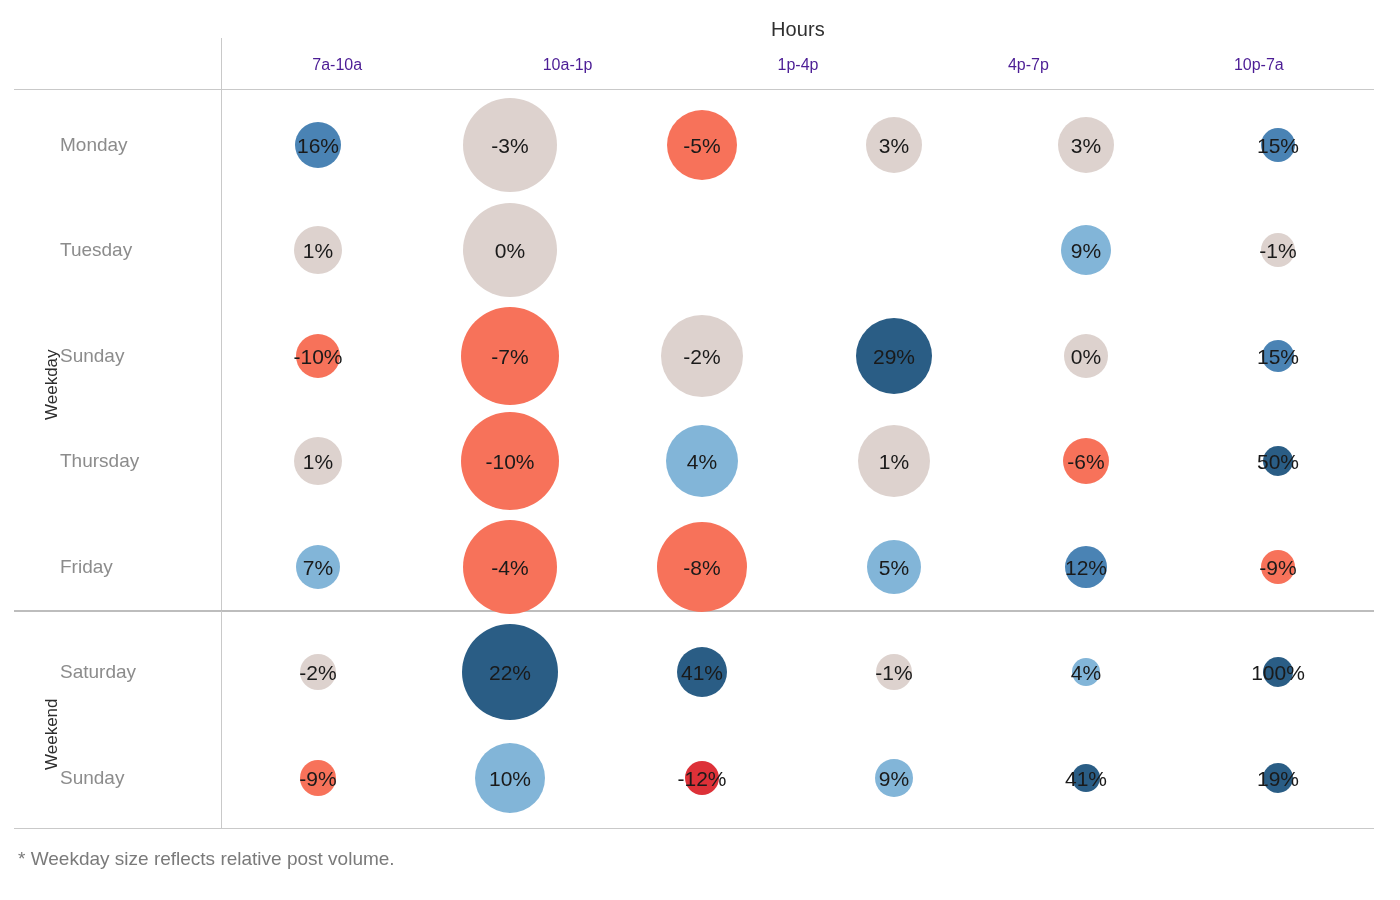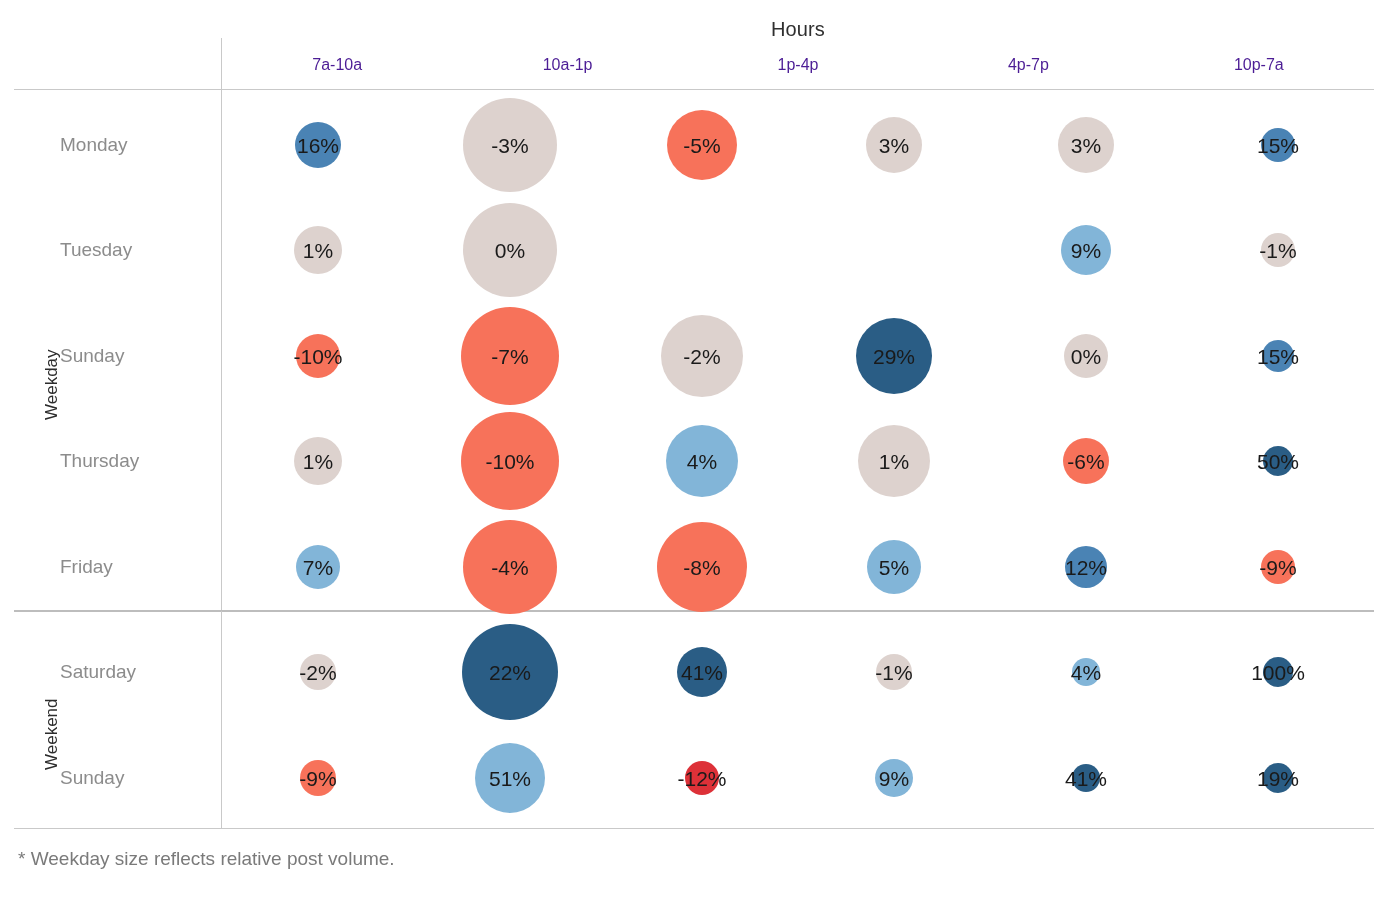--- a/index.html
+++ b/index.html
@@ -276,21 +276,21 @@
       <div class="cell" style="left: 1056px; top: 582px; width: 192px; height: 104px;">
         <div class="bubble" style="width: 30px; height: 30px; background: rgb(42, 93, 133);"></div>
         <span class="cell-value">100%</span>
       </div>
       <div class="cell" style="left: 96px; top: 688px; width: 192px; height: 104px;">
         <div class="bubble" style="width: 36px; height: 36px; background: rgb(247, 114, 90);"></div>
         <span class="cell-value">-9%</span>
       </div>
       <div class="cell" style="left: 288px; top: 688px; width: 192px; height: 104px;">
         <div class="bubble" style="width: 70px; height: 70px; background: rgb(130, 181, 216);"></div>
-        <span class="cell-value">51%</span>
+        <span class="cell-value">10%</span>
       </div>
       <div class="cell" style="left: 480px; top: 688px; width: 192px; height: 104px;">
         <div class="bubble" style="width: 34px; height: 34px; background: rgb(221, 49, 56);"></div>
         <span class="cell-value">-12%</span>
       </div>
       <div class="cell" style="left: 672px; top: 688px; width: 192px; height: 104px;">
         <div class="bubble" style="width: 38px; height: 38px; background: rgb(130, 181, 216);"></div>
         <span class="cell-value">9%</span>
       </div>
       <div class="cell" style="left: 864px; top: 688px; width: 192px; height: 104px;">

